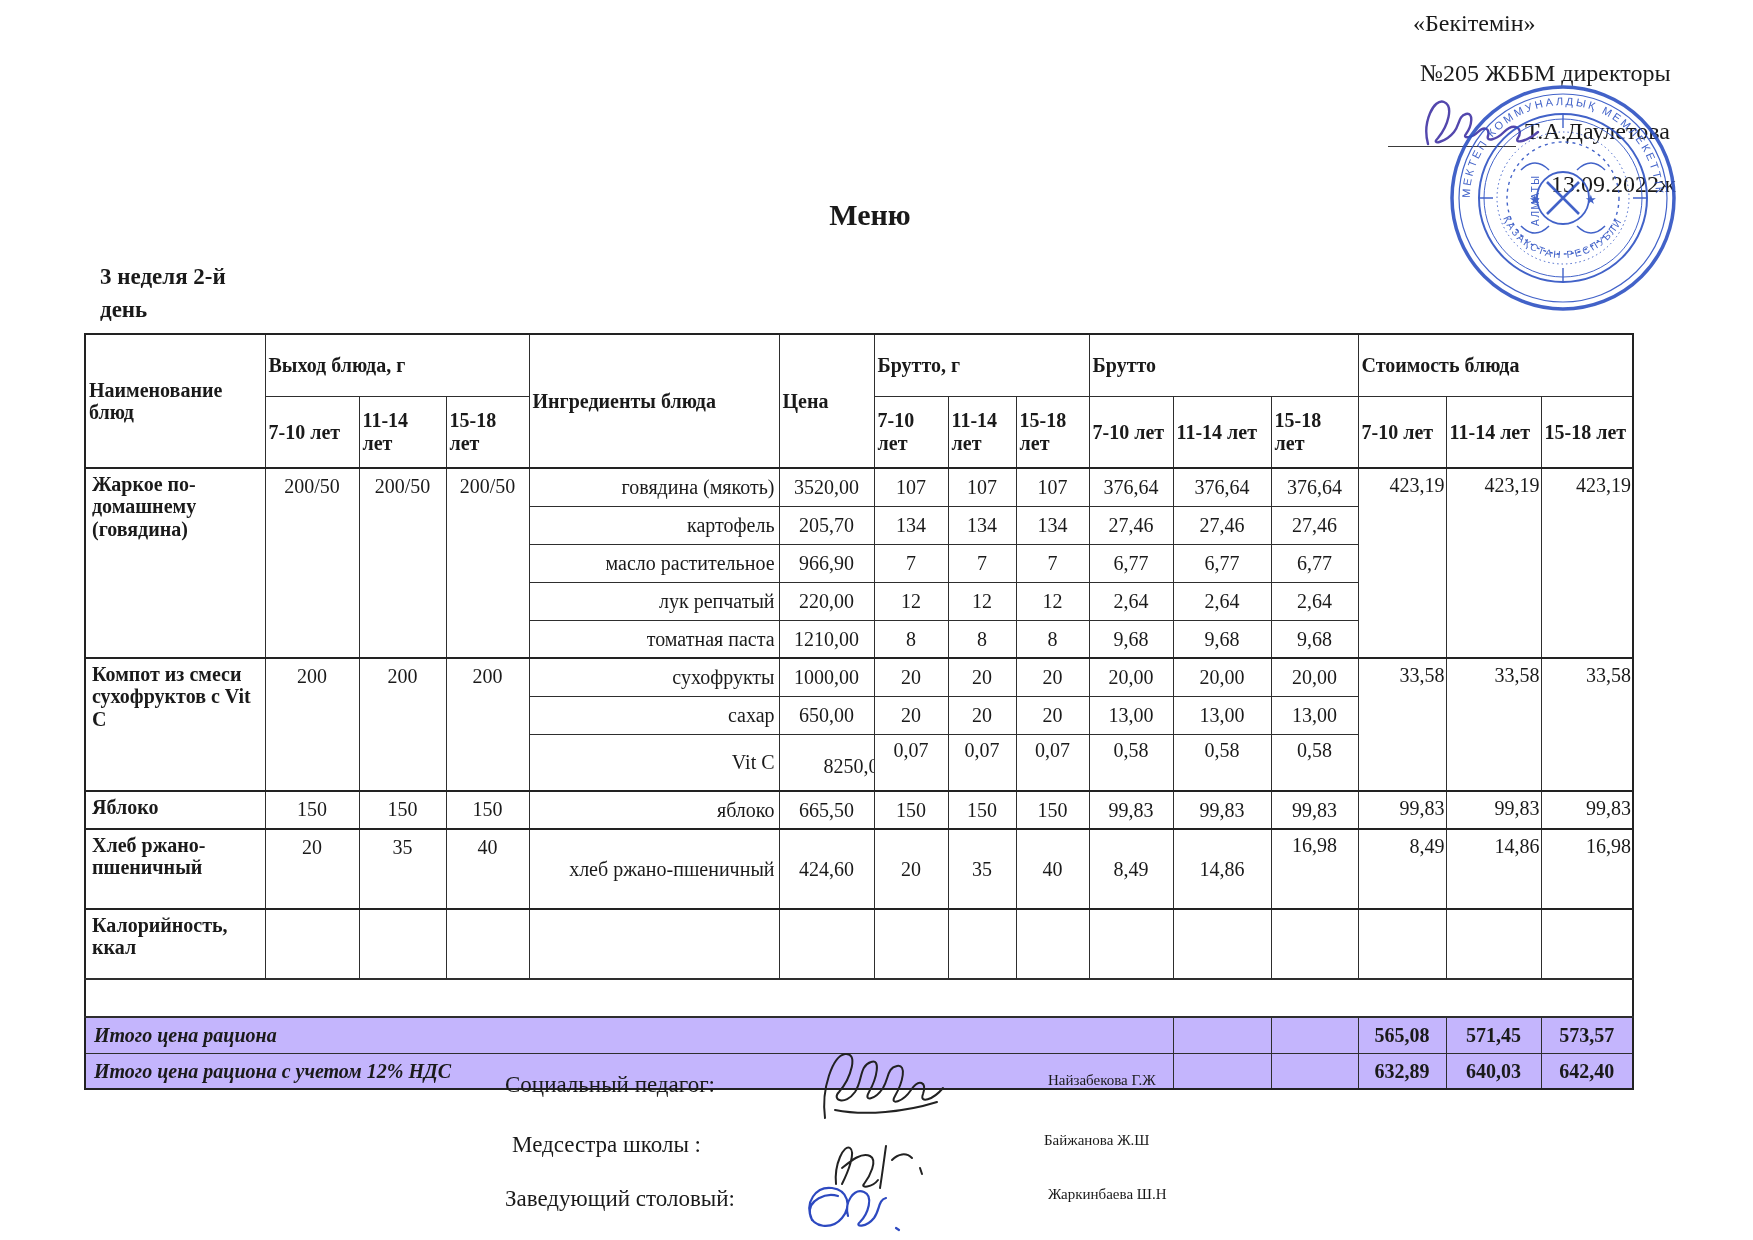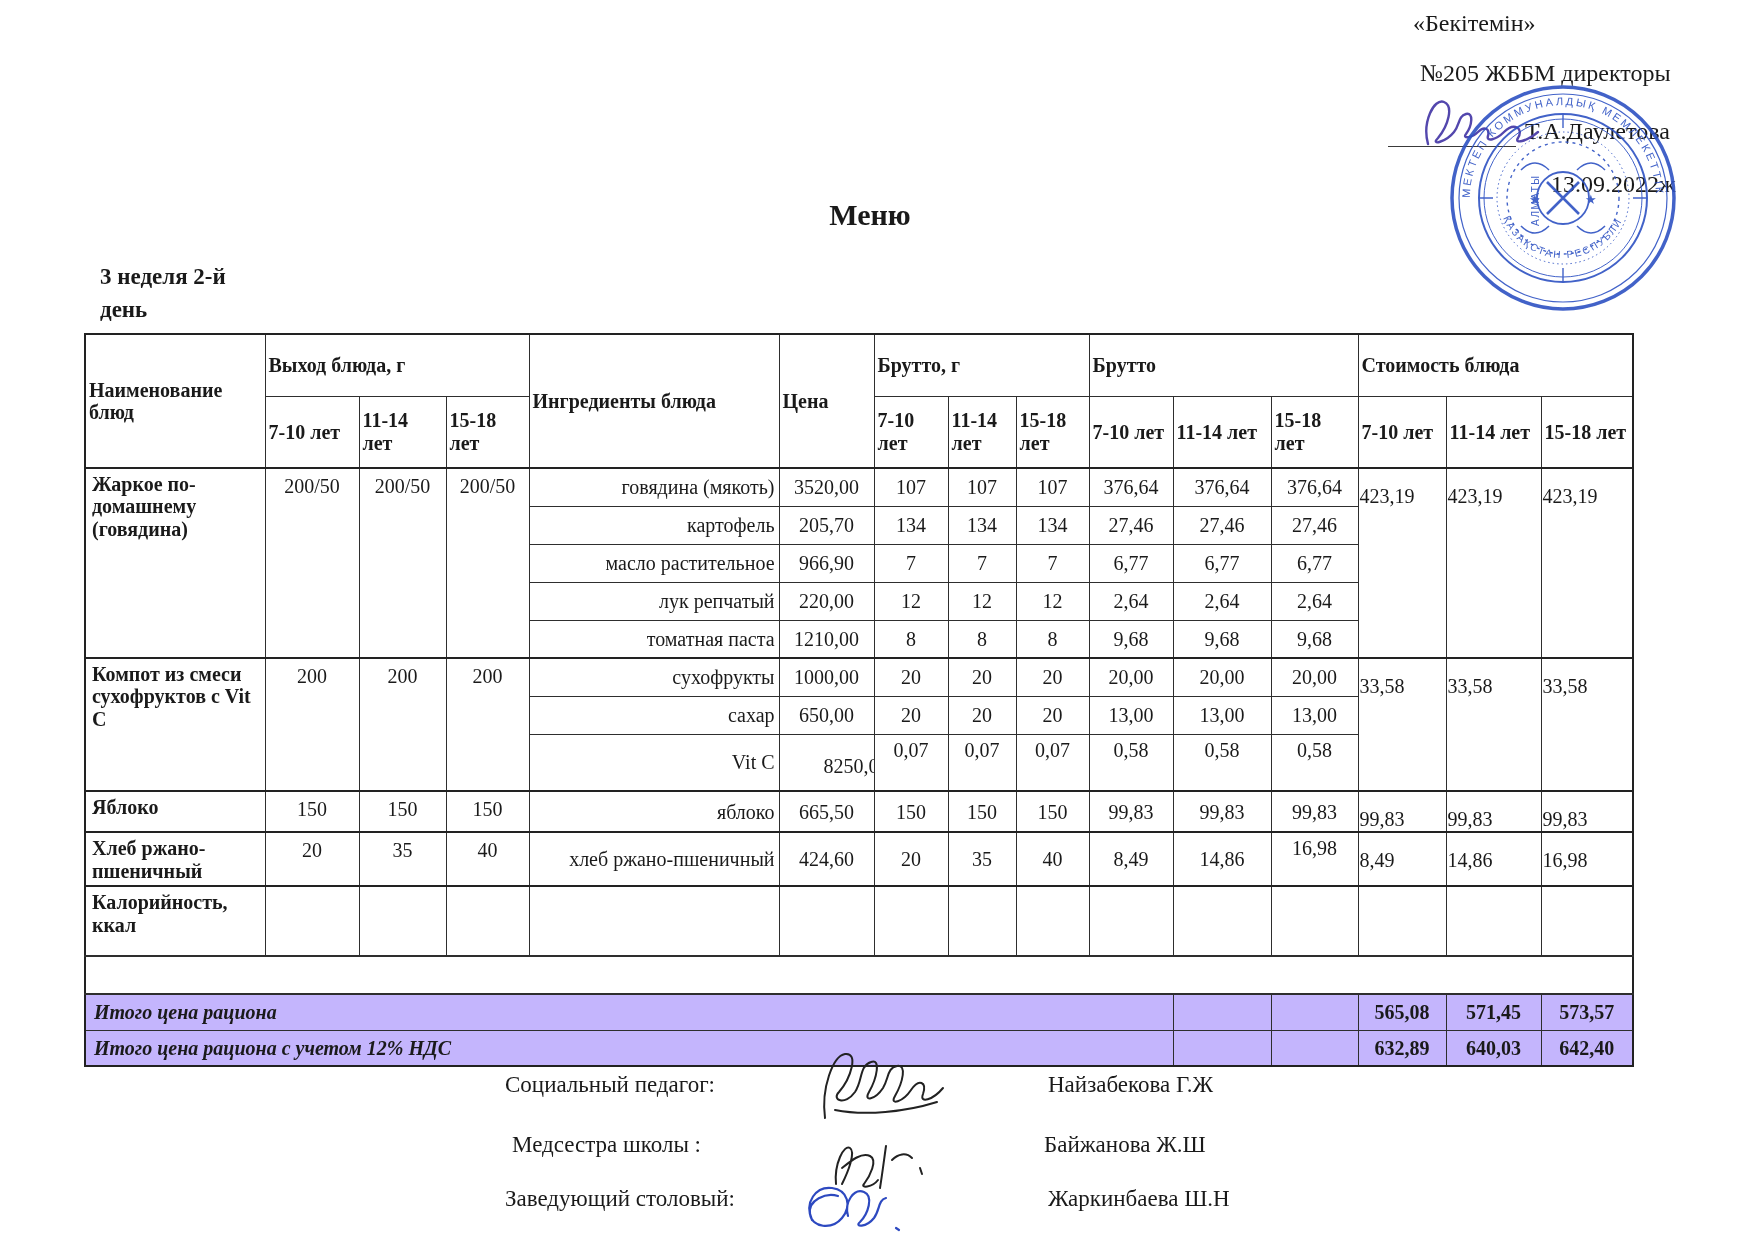--- a/index.html
+++ b/index.html
@@ -15,40 +15,40 @@
   .week-label{position:absolute;left:100px;top:260px;font-size:23px;font-weight:bold;line-height:1.45;}
 
   
   table.menu{border-collapse:collapse;table-layout:fixed;position:absolute;left:84px;top:333px;width:1548px;}
   table.menu th,table.menu td{border:1.5px solid #2e2e2e;font-size:20px;line-height:1.12;overflow:hidden;}
   table.menu{border:2.5px solid #222;}
   table.menu th{font-weight:bold;text-align:left;vertical-align:middle;padding:2px 3px;}
   tr.h1{height:62px;} tr.h2{height:72px;}
   td.name-cell{font-weight:bold;vertical-align:top;text-align:left;padding:4px 4px 2px 6px;font-size:21px;}
   td.out-cell{vertical-align:top;text-align:center;padding-top:6px;}
-  td.cost-cell{vertical-align:top;text-align:left;padding-top:16px;}
+  td.cost-cell{vertical-align:top;text-align:right;padding-top:5px;}
   td.ing-cell{text-align:right;padding:2px 4px 2px 8px;font-size:21px;}
   td.val{text-align:center;vertical-align:middle;padding:2px 3px;}
   tbody tr{height:38px;}
   tr.dish-start td{border-top:2.5px solid #222;}
   tr.row-tall{height:57px;}
   tr.row-tall td.val{vertical-align:top;padding-top:4px;}
   tr.row-tall td.price-cell{vertical-align:middle;padding-top:10px;padding-left:44px;}
-  tr.row-bread{height:54px;font-family:Liberation Serif, serif;}
+  tr.row-bread{height:80px;font-family:Liberation Serif, serif;}
   td.raise{vertical-align:top;padding-top:4px;}
   tr.row-cal{height:70px;}
   tr.spacer td{height:34px;border-top:2px solid #2e2e2e;border-bottom:2px solid #2e2e2e;}
   tr.total-row{height:36px;}
   tr.total-row td{background:#c4b5fd;font-weight:bold;}
   td.total-label{font-style:italic;text-align:left;padding-left:8px;font-size:21px;}
   td.total-val{text-align:center;}
 
   
   .sig-label{position:absolute;font-size:23px;white-space:nowrap;}
-  .sig-name{position:absolute;font-size:23px;white-space:nowrap;}
+  .sig-name{position:absolute;font-size:15px;white-space:nowrap;}
 
   .stamp{position:absolute;left:1443px;top:78px;opacity:.9;}
 </style>
 </head>
 <body>
 
 <div class="ap-line" style="left:1413px;top:10px;">«Бекітемін»</div>
 <div class="ap-line" style="left:1420px;top:60px;">№205 ЖББМ директоры</div>
 <div class="ap-underline"></div>
 <div class="ap-line" style="left:1525px;top:118px;">Т.А.Даулетова</div>

